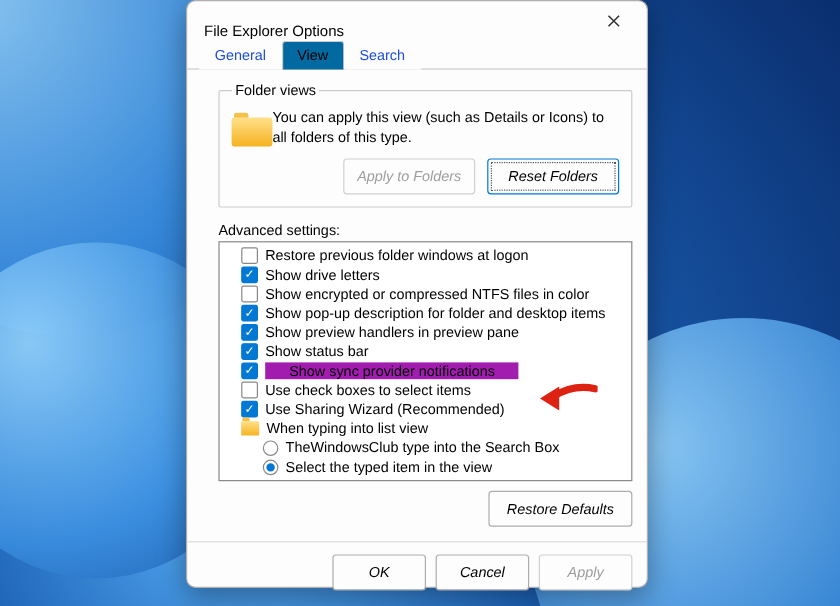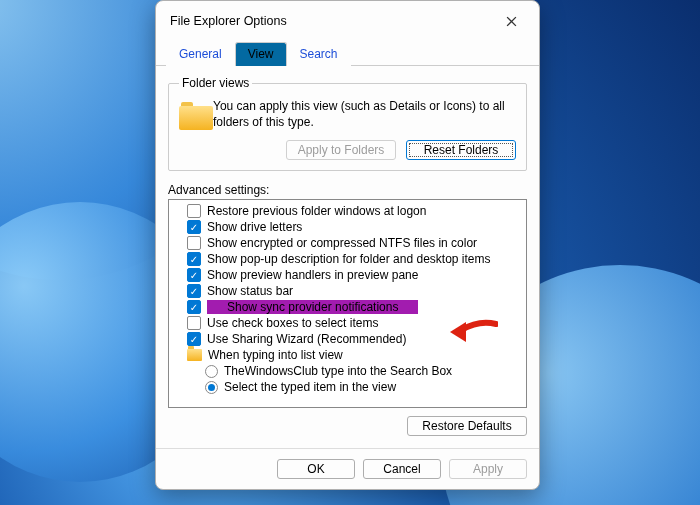--- a/index.html
+++ b/index.html
@@ -32,61 +32,62 @@
     left: 155px; top: 0;
     width: 385px; height: 490px;
     background: #fdfdfd;
     border: 1px solid #b0b0b0;
     border-radius: 8px;
     box-shadow: 0 8px 24px rgba(0,0,0,.35);
     z-index: 10;
     display: flex; flex-direction: column;
   }
   .titlebar {
-    height: 40px; display: flex; align-items: center;
+    height: 40px; display: flex; align-items: flex-end;
     padding: 0 8px 0 14px;
   }
   .titlebar .title { flex: 1; font-size: 12.5px; }
   .closebtn {
     width: 40px; height: 32px; display: flex; align-items: center; justify-content: center;
     font-size: 13px; border-radius: 4px;
   }
   .tabs { display: flex; padding: 0 10px; border-bottom: 1px solid #ccc; position: relative; }
   .tab {
     padding: 4px 12px 5px; font-size: 12px;
     border: 1px solid transparent; border-bottom: none;
     position: relative; top: 1px;
     background: #fdfdfd;
   }
   .tab.active {
     border-color: #ccc;
     border-top-left-radius: 3px; border-top-right-radius: 3px;
     background: #0369a1;
   }
   .tab:not(.active) { color: #1d4ed8; }
-  .tabbody { flex: 1; padding: 10px 12px 8px; display: flex; flex-direction: column; }
+  .tabbody { flex: 1; padding: 10px 12px 8px; display: flex; flex-direction: column; margin-left: 14px; }
   fieldset.folderviews {
     border: 1px solid #ccc; border-radius: 2px;
     padding: 8px 10px 10px; margin-bottom: 12px;
   }
   fieldset.folderviews legend { font-size: 12px; padding: 0 3px; }
   .fv-row { display: flex; align-items: flex-start; }
   .folder-ico {
     width: 34px; height: 28px; position: relative; flex-shrink: 0; margin-top: 4px;
   }
   .folder-ico .tab { position:absolute;top:0;left:2px;width:12px;height:5px;background:#f3c24a;border-radius:2px 2px 0 0;border:none;padding:0;}
   .folder-ico .body { position:absolute;top:4px;left:0;width:34px;height:24px;background:linear-gradient(#ffe08a,#f5b321);border-radius:2px;}
   .fv-text { font-size: 12px; line-height: 1.35; }
   .fv-buttons { display: flex; gap: 10px; justify-content: flex-end; margin-top: 10px; }
   .btn {
-    min-width: 110px; height: 20px;
+    min-width: 110px; height: 30px;
     border: 1px solid #adadad; background: #fdfdfd;
     font-size: 12px; border-radius: 3px;
     display: inline-flex; align-items: center; justify-content: center;
     padding: 0 10px;
+    font-style: italic;
   }
   .btn.disabled { color: #9d9d9d; border-color: #d0d0d0; }
   .btn.focus { outline: 1px dotted #555; outline-offset: -4px; border-color:#0078d4;}
   .adv-label { font-size: 12px; margin-bottom: 2px; }
   .adv-list {
     flex: 1; border: 1px solid #888; background: #fff; overflow-y: auto;
     padding: 3px 2px; margin-bottom: 8px;
   }
   .adv-list::-webkit-scrollbar { width: 16px; }
   .adv-list::-webkit-scrollbar-track { background: #f0f0f0; border-left:1px solid #ddd;}

